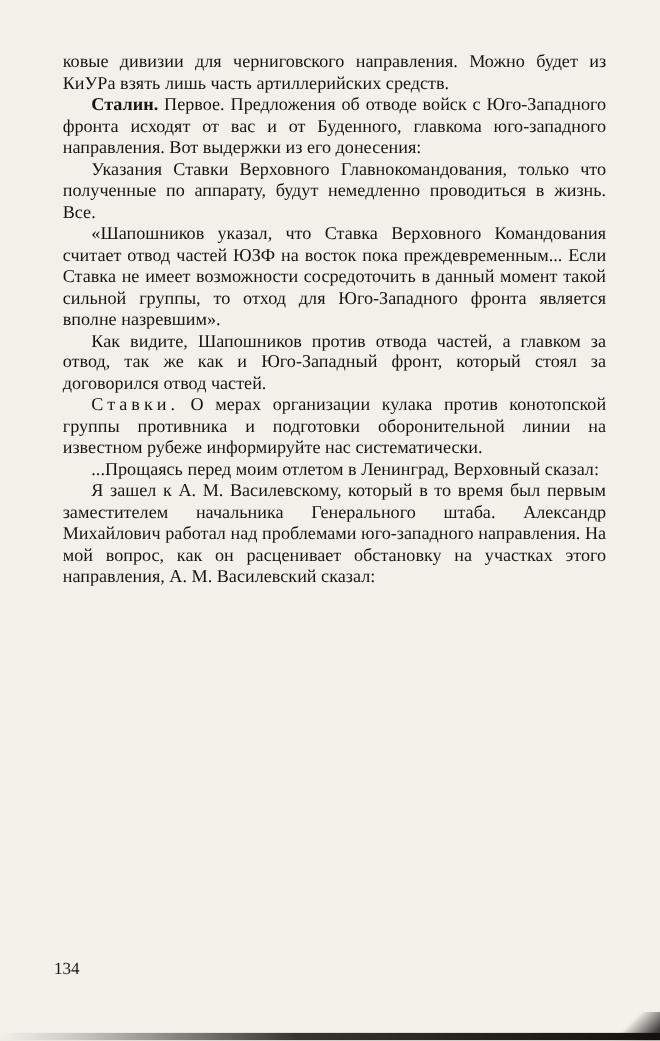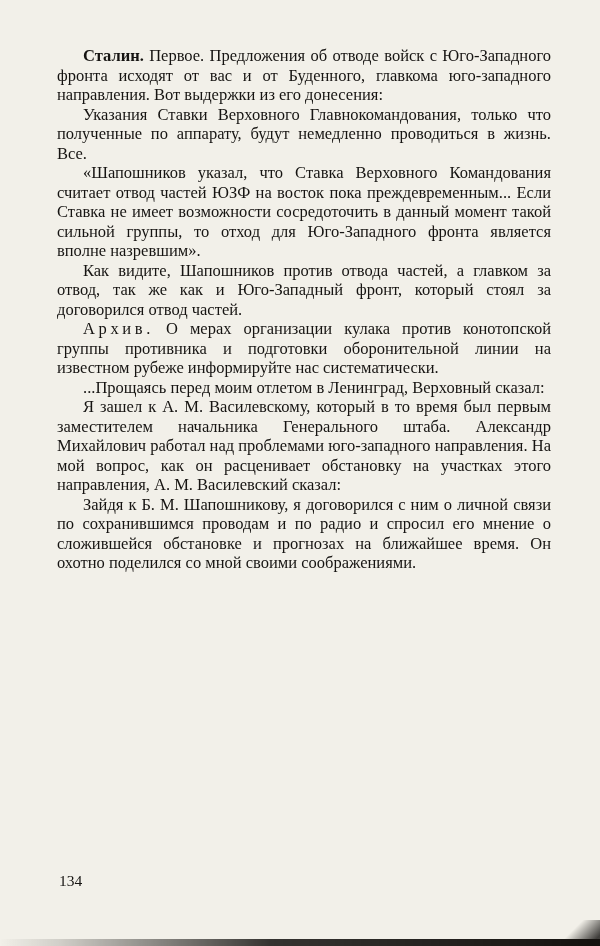--- a/index.html
+++ b/index.html
@@ -33,21 +33,21 @@
   .footnote{
     position:absolute;
     left:57px;top:845px;width:494px;
     font-size:14.5px;
     line-height:18px;
     text-indent:18px;
   }
   .footnote sup{font-size:9.5px;font-weight:bold;line-height:0;}
   .page-number{
     position:absolute;
-    left:59px;top:872px;
+    left:49px;top:872px;
     font-size:15.5px;
   }
   .scan-edge-bottom{
     position:absolute;
     left:0;bottom:0;width:100%;height:7px;
     background:linear-gradient(to right, rgba(20,18,16,0) 0%, rgba(20,18,16,0.15) 10%, rgba(20,18,16,0.85) 45%, #14110e 100%);
     filter:blur(0.5px);
   }
   .scan-edge-corner{
     position:absolute;
@@ -55,39 +55,39 @@
     background:linear-gradient(135deg, rgba(20,18,16,0) 40%, rgba(20,18,16,0.8) 85%);
   }
 </style>
 </head>
 <body>
 
 <div class="page">
 
   <div class="text-block">
 
+    <p class="no-indent"><span>ковые дивизии для черниговского направления. Можно будет из КиУРа взять лишь часть артиллерийских средств.</span></p>
 
     <p><span class="lead-bold">Сталин.</span> <span>Первое. Предложения об отводе войск с Юго-Западного фронта исходят от вас и от Буденного, главкома юго-западного направления. Вот выдержки из его донесения:</span></p>
 
     <p><span>Указания Ставки Верховного Главнокомандования, только что полученные по аппарату, будут немедленно проводиться в жизнь. Все.</span></p>
 
     <p><span>«Шапошников указал, что Ставка Верховного Командования считает отвод частей ЮЗФ на восток пока преждевременным... Если Ставка не имеет возможности сосредоточить в данный момент такой сильной группы, то отход для Юго-Западного фронта является вполне назревшим».</span></p>
 
     <p><span>Как видите, Шапошников против отвода частей, а главком за отвод, так же как и Юго-Западный фронт, который стоял за договорился отвод частей.</span></p>
 
-    <p><span class="lead-spaced">Архив.</span> <span>О мерах организации кулака против конотопской группы противника и подготовки оборонительной линии на известном рубеже информируйте нас систематически.</span></p>
+    <p><span class="lead-spaced">Ставки.</span> <span>О мерах организации кулака против конотопской группы противника и подготовки оборонительной линии на известном рубеже информируйте нас систематически.</span></p>
 
 
     <p><span>...Прощаясь перед моим отлетом в Ленинград, Верховный сказал:</span></p>
 
 
     <p><span>Я зашел к А. М. Василевскому, который в то время был первым заместителем начальника Генерального штаба. Александр Михайлович работал над проблемами юго-западного направления. На мой вопрос, как он расценивает обстановку на участках этого направления, А. М. Василевский сказал:</span></p>
 
 
-    <p><span>Зайдя к Б. М. Шапошникову, я договорился с ним о личной связи по сохранившимся проводам и по радио и спросил его мнение о сложившейся обстановке и прогнозах на ближайшее время. Он охотно поделился со мной своими соображениями.</span></p>
 
   </div>
 
 
   <div class="page-number">134</div>
 
   <div class="scan-edge-corner"></div>
   <div class="scan-edge-bottom"></div>
 
 </div>

